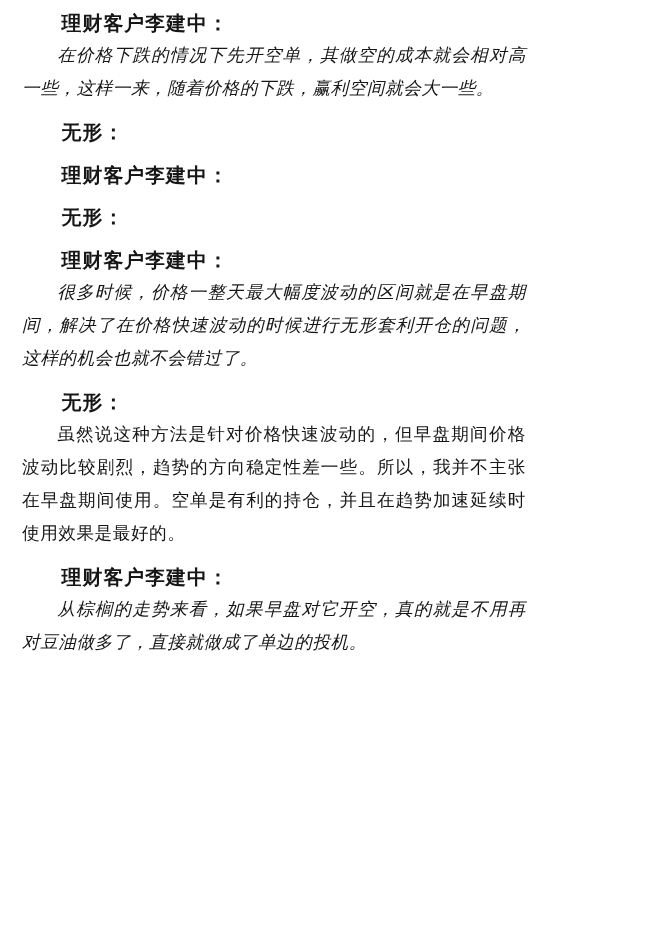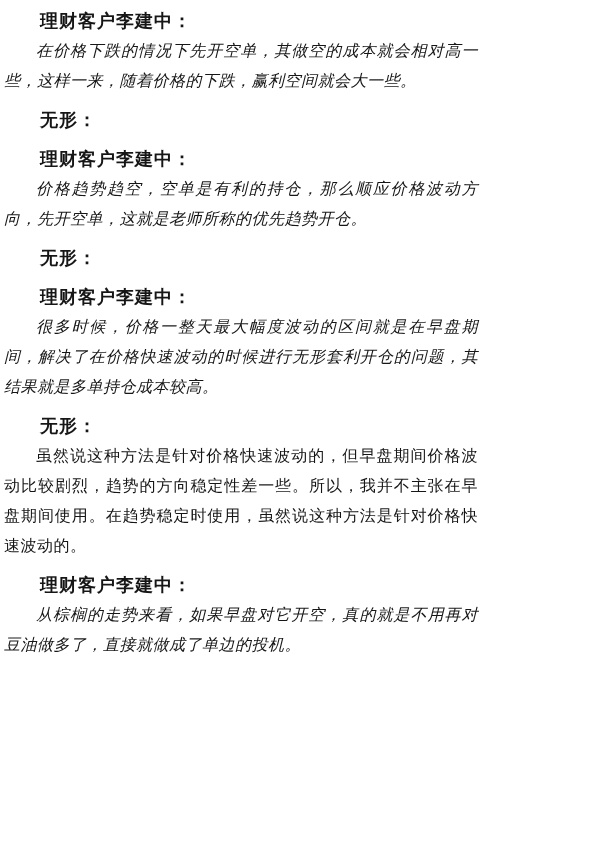--- a/index.html
+++ b/index.html
@@ -11,21 +11,21 @@
     width: 608px;
     height: 863px;
     overflow: hidden;
     color: #161616;
     font-family: "Liberation Serif", "DejaVu Serif", serif;
   }
   .page {
     box-sizing: border-box;
     width: 488px;
     height: 863px;
-    padding: 4px 10px 0 4px;
+    padding: 4px 10px 0 20px;
   }
   .block {
     margin: 0;
   }
   .speaker {
     font-family: "Liberation Sans", "DejaVu Sans", sans-serif;
     font-weight: bold;
     font-size: 18px;
     line-height: 30px;
     margin: 0;
@@ -63,35 +63,34 @@
     <h3 class="speaker">理财客户李建中：</h3>
     <p class="speech kai">在价格下跌的情况下先开空单，其做空的成本就会相对高一些，这样一来，随着价格的下跌，赢利空间就会大一些。</p>
   </section>
 
   <section class="block">
     <h3 class="speaker">无形：</h3>
   </section>
 
   <section class="block">
     <h3 class="speaker">理财客户李建中：</h3>
-    <p class="speech kai">价格趋势趋空，空单是有利的持仓，那么顺应价格波动方向，先开空单，这就是老师所称的优先趋势开仓。</p>
   </section>
 
   <section class="block">
     <h3 class="speaker">无形：</h3>
   </section>
 
   <section class="block">
     <h3 class="speaker">理财客户李建中：</h3>
-    <p class="speech kai">很多时候，价格一整天最大幅度波动的区间就是在早盘期间，解决了在价格快速波动的时候进行无形套利开仓的问题，其结果就是多单持仓成本较高。</p>
+    <p class="speech kai">很多时候，价格一整天最大幅度波动的区间就是在早盘期间，解决了在价格快速波动的时候进行无形套利开仓的问题，这样的机会也就不会错过了。</p>
   </section>
 
   <section class="block">
     <h3 class="speaker">无形：</h3>
-    <p class="speech song">虽然说这种方法是针对价格快速波动的，但早盘期间价格波动比较剧烈，趋势的方向稳定性差一些。所以，我并不主张在早盘期间使用。在趋势稳定时使用，虽然说这种方法是针对价格快速波动的。</p>
+    <p class="speech song">虽然说这种方法是针对价格快速波动的，但早盘期间价格波动比较剧烈，趋势的方向稳定性差一些。所以，我并不主张在早盘期间使用。空单是有利的持仓，并且在趋势加速延续时使用效果是最好的。</p>
   </section>
 
   <section class="block">
     <h3 class="speaker">理财客户李建中：</h3>
     <p class="speech kai">从棕榈的走势来看，如果早盘对它开空，真的就是不用再对豆油做多了，直接就做成了单边的投机。</p>
   </section>
 
 </div>
 
 </body></html>

